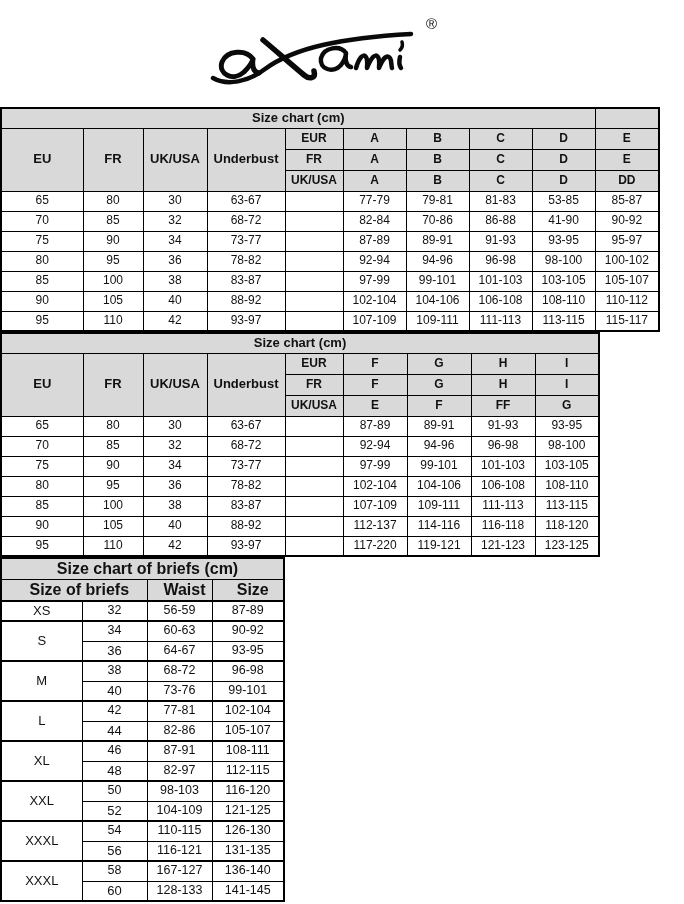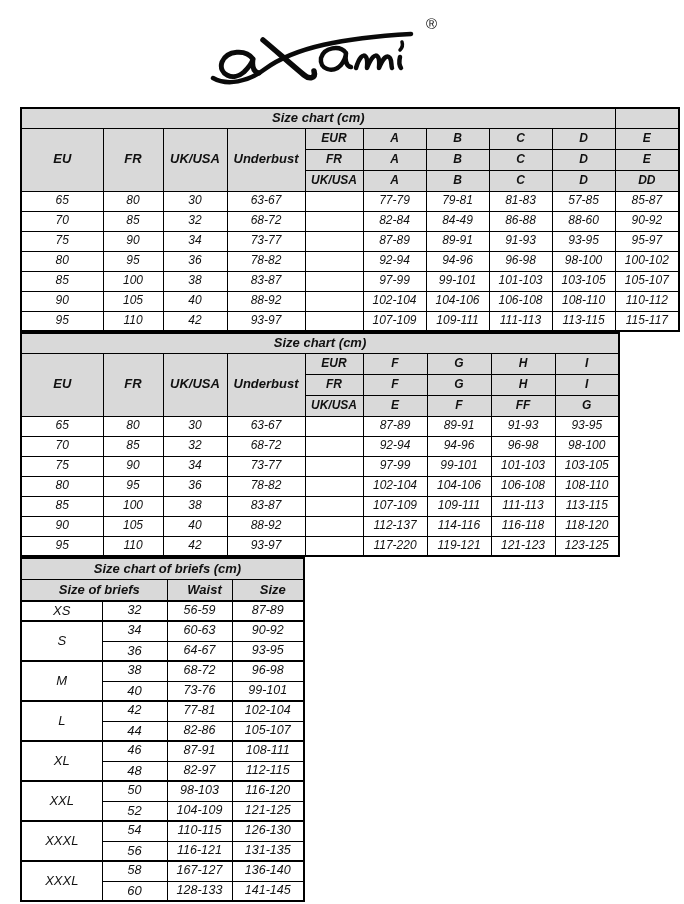--- a/index.html
+++ b/index.html
@@ -12,31 +12,31 @@
 
   
   .logo-wrap{position:absolute;left:203px;top:14px;width:236px;height:84px;}
   .logo-wrap svg{display:block;}
   .reg-mark{
     position:absolute;right:2px;top:2px;font-size:15px;line-height:1;
     font-weight:400;color:#111;
   }
 
   
-  .tables{position:absolute;left:20px;top:107px;font-style:italic;}
+  .tables{position:absolute;left:0;top:107px;}
   table{border-collapse:collapse;table-layout:fixed;border:2px solid #000;}
   td{
     border:1px solid #000;text-align:center;vertical-align:middle;
     padding:0 2px;box-sizing:border-box;overflow:hidden;white-space:nowrap;
     font-size:12px;height:20px;line-height:1.1;color:#111;
   }
   thead td{background:#d9d9d9;font-weight:bold;}
   td.title-cell{font-size:13px;height:20px;}
   td.size-hd{font-size:13px;}
-  .briefs thead td{height:22px;font-size:13px;padding-left:12px;}
+  .briefs thead td{height:22px;font-size:16px;padding-left:12px;}
   .briefs td.title-cell{height:21px;}
   .bra thead tr.cup-row td{height:21px;}
   .briefs tbody td{height:20px;font-size:12.5px;}
   .briefs tr.group-start td{border-top:2px solid #000;}
   .briefs tbody td:first-child{font-size:13px;margin-top:8px;}
 </style>
 </head>
 <body>
 
 <div class="page">
@@ -113,33 +113,33 @@
       <tbody>
           <tr>
             <td>65</td>
             <td>80</td>
             <td>30</td>
             <td>63-67</td>
             <td></td>
             <td>77-79</td>
             <td>79-81</td>
             <td>81-83</td>
-            <td>57-85</td>
+            <td>53-85</td>
             <td>85-87</td>
           </tr>
           <tr>
             <td>70</td>
             <td>85</td>
             <td>32</td>
             <td>68-72</td>
             <td></td>
             <td>82-84</td>
-            <td>84-49</td>
+            <td>70-86</td>
             <td>86-88</td>
-            <td>88-60</td>
+            <td>41-90</td>
             <td>90-92</td>
           </tr>
           <tr>
             <td>75</td>
             <td>90</td>
             <td>34</td>
             <td>73-77</td>
             <td></td>
             <td>87-89</td>
             <td>89-91</td>

